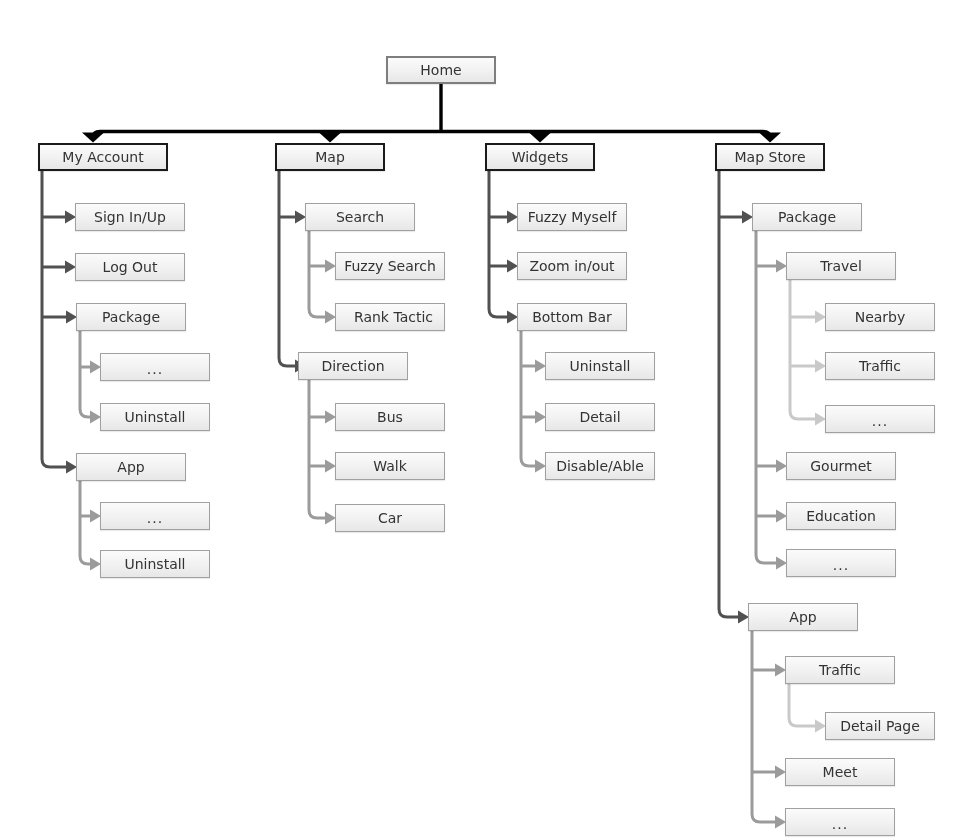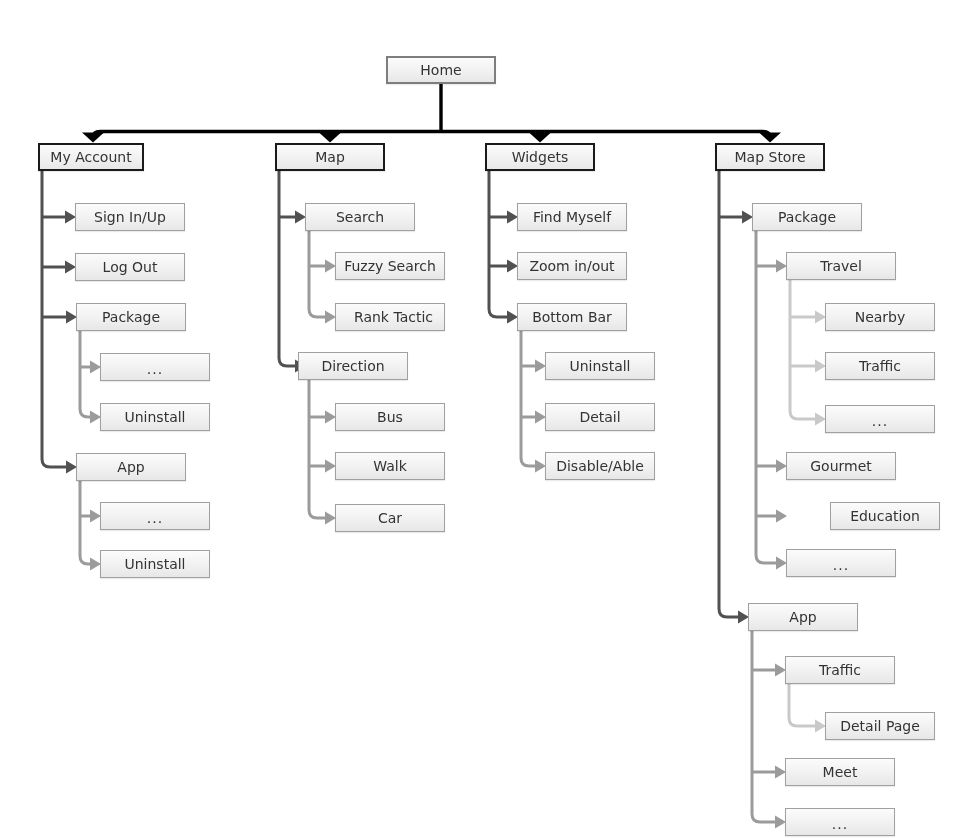--- a/index.html
+++ b/index.html
@@ -105,21 +105,21 @@
       <polygon points="775,663.5 775,676.5 786,670" fill="#9b9b9b"></polygon>
       <polygon points="775,765.5 775,778.5 786,772" fill="#9b9b9b"></polygon>
       <polygon points="775,815.5 775,828.5 786,822" fill="#9b9b9b"></polygon>
       <path d="M 789 684 L 789 718 Q 789 726 797 726 L 816 726" fill="none" stroke="#c9c9c9" stroke-width="3"></path>
       <polygon points="815,719.5 815,732.5 826,726" fill="#c9c9c9"></polygon>
     </svg>
   <div id="nodes-layer">
       <div class="node root" style="left: 386px; top: 56px; width: 110px; height: 28px;">
         <span>Home</span>
       </div>
-      <div class="node top" style="left: 38px; top: 143px; width: 106px; height: 28px;">
+      <div class="node top" style="left: 38px; top: 143px; width: 130px; height: 28px;">
         <span>My Account</span>
       </div>
       <div class="node top" style="left: 275px; top: 143px; width: 110px; height: 28px;">
         <span>Map</span>
       </div>
       <div class="node top" style="left: 485px; top: 143px; width: 110px; height: 28px;">
         <span>Widgets</span>
       </div>
       <div class="node top" style="left: 715px; top: 143px; width: 110px; height: 28px;">
         <span>Map Store</span>
@@ -163,21 +163,21 @@
       <div class="node" style="left: 335px; top: 403px; width: 110px; height: 28px;">
         <span>Bus</span>
       </div>
       <div class="node" style="left: 335px; top: 452px; width: 110px; height: 28px;">
         <span>Walk</span>
       </div>
       <div class="node" style="left: 335px; top: 504px; width: 110px; height: 28px;">
         <span>Car</span>
       </div>
       <div class="node" style="left: 517px; top: 203px; width: 110px; height: 28px;">
-        <span>Find Myself</span>
+        <span>Fuzzy Myself</span>
       </div>
       <div class="node" style="left: 517px; top: 252px; width: 110px; height: 28px;">
         <span>Zoom in/out</span>
       </div>
       <div class="node" style="left: 517px; top: 303px; width: 110px; height: 28px;">
         <span>Bottom Bar</span>
       </div>
       <div class="node" style="left: 545px; top: 352px; width: 110px; height: 28px;">
         <span>Uninstall</span>
       </div>
@@ -198,21 +198,21 @@
       </div>
       <div class="node" style="left: 825px; top: 352px; width: 110px; height: 28px;">
         <span>Traffic</span>
       </div>
       <div class="node dots" style="left: 825px; top: 405px; width: 110px; height: 28px;">
         <span>...</span>
       </div>
       <div class="node" style="left: 786px; top: 452px; width: 110px; height: 28px;">
         <span>Gourmet</span>
       </div>
-      <div class="node" style="left: 786px; top: 502px; width: 110px; height: 28px; margin-left: 44px;">
+      <div class="node" style="left: 786px; top: 502px; width: 110px; height: 28px;">
         <span>Education</span>
       </div>
       <div class="node dots" style="left: 786px; top: 549px; width: 110px; height: 28px;">
         <span>...</span>
       </div>
       <div class="node" style="left: 748px; top: 603px; width: 110px; height: 28px;">
         <span>App</span>
       </div>
       <div class="node" style="left: 785px; top: 656px; width: 110px; height: 28px;">
         <span>Traffic</span>

